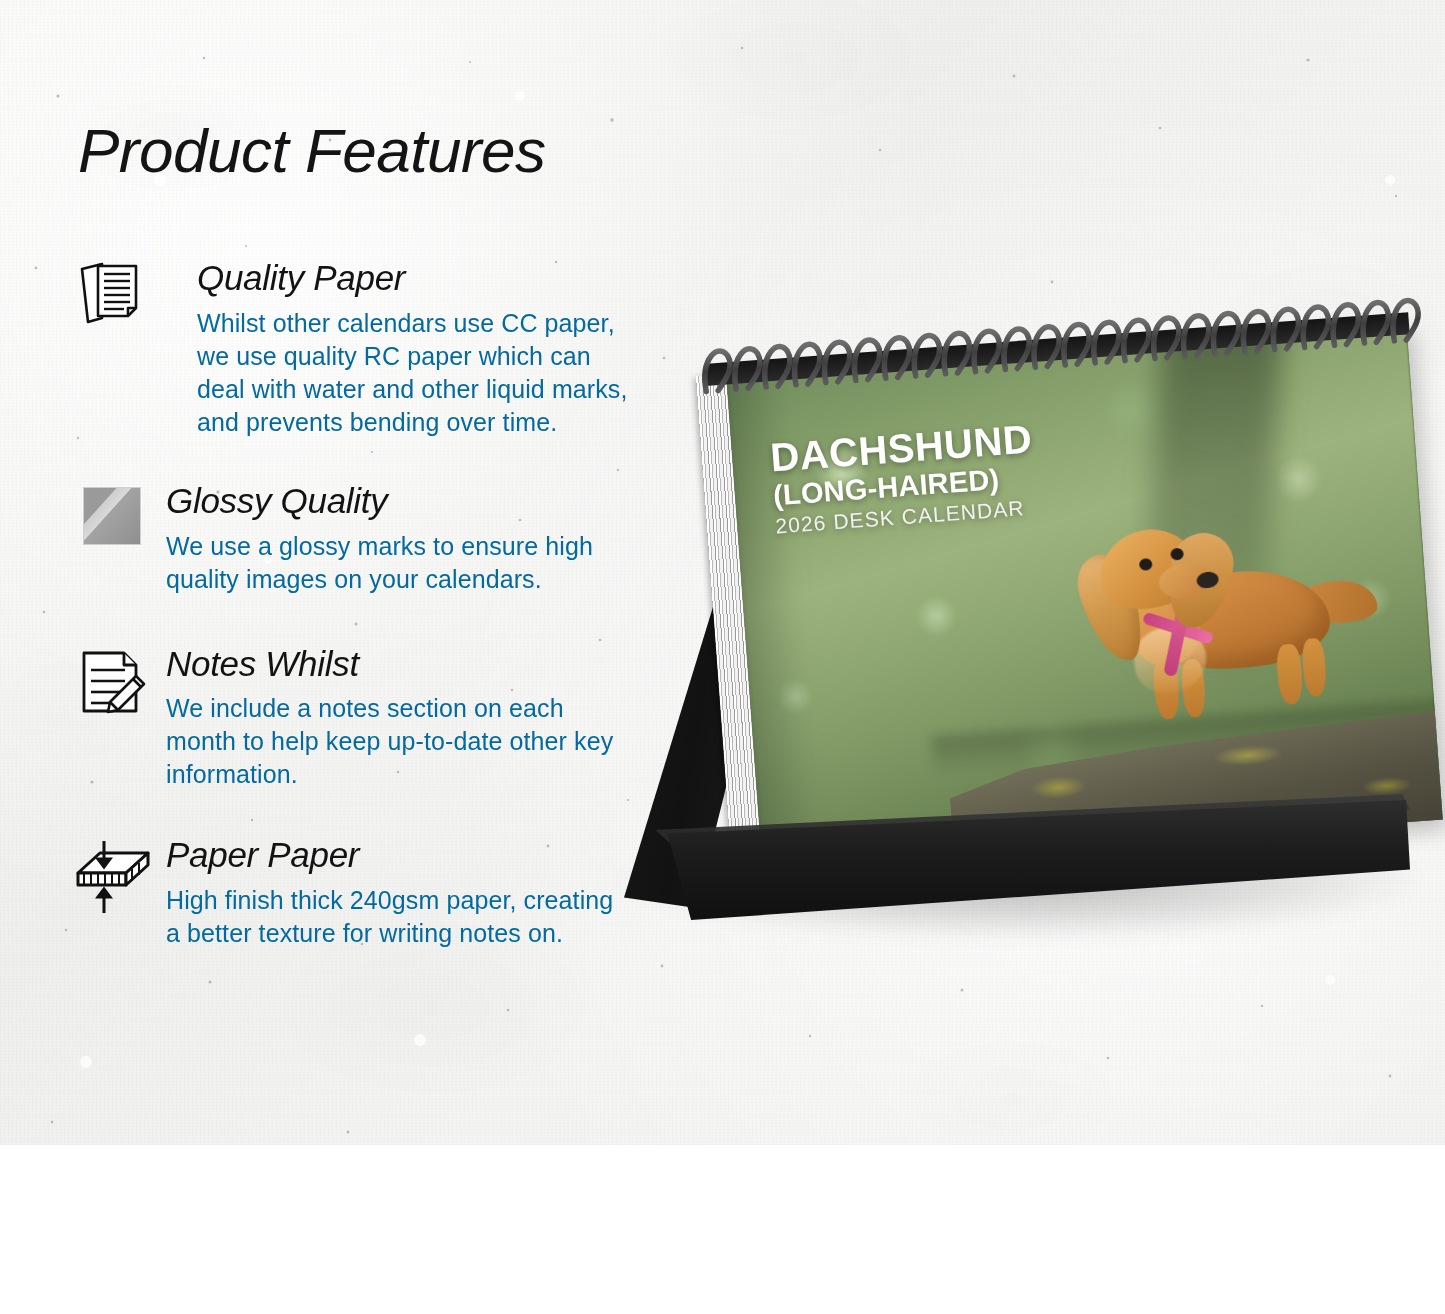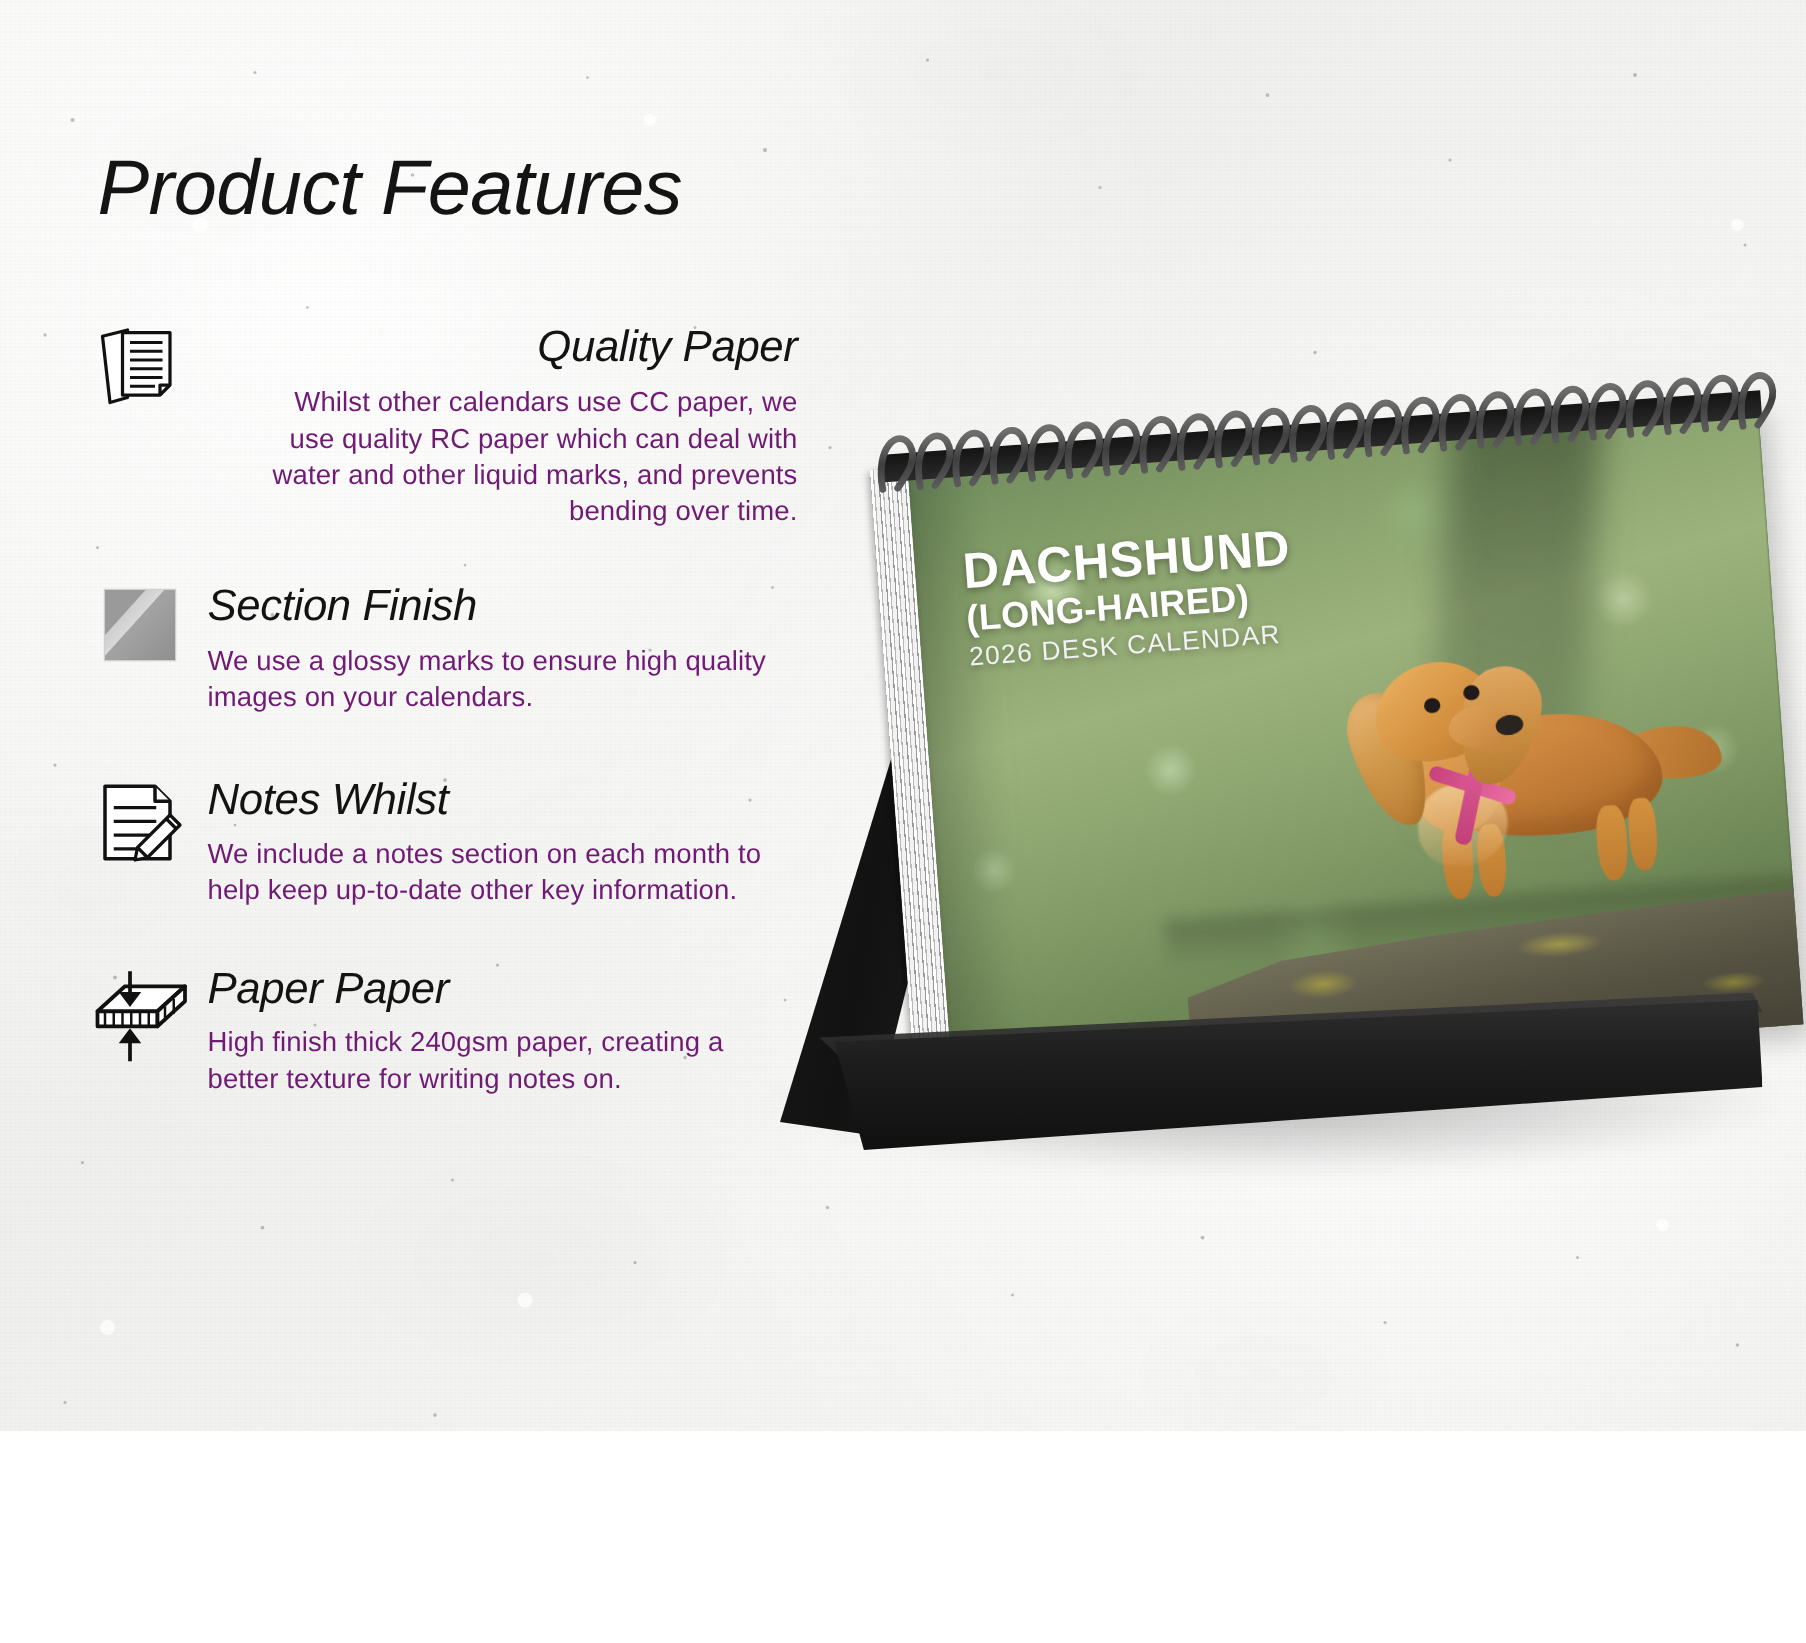--- a/index.html
+++ b/index.html
@@ -85,32 +85,32 @@
   .feature-title {
     font-style: italic;
     font-weight: 400;
     font-size: 35px;
     line-height: 1.05;
     color: #131313;
     margin: 0 0 10px 0;
     letter-spacing: -0.3px;
   }
   .feature-desc {
-    font-size: 22px;
+    font-size: 25px;
     line-height: 1.32;
-    color: #701a75;
+    color: #0369a1;
     margin: 0;
     max-width: 450px;
     font-weight: 400;
     letter-spacing: 0.1px;
   }
 
   
   .feature.f1 { margin-top: 0; }
-  .feature.f1 .feature-body { margin-left: 119px; text-align: right; }
+  .feature.f1 .feature-body { margin-left: 119px; }
   .feature.f2 { margin-top: 44px; }
   .feature.f2 .feature-icon { top: 4px; left: 5px; }
   .feature.f3 { margin-top: 50px; }
   .feature.f3 .feature-icon { top: 2px; }
   .feature.f4 { margin-top: 46px; }
   .feature.f4 .feature-icon { top: 2px; left: -4px; }
 
   
   .gloss-swatch {
     width: 56px;
@@ -530,21 +530,21 @@
         <h2 class="feature-title">Quality Paper</h2>
         <p class="feature-desc">Whilst other calendars use CC paper, we use quality RC paper which can deal with water and other liquid marks, and prevents bending over time.</p>
       </div>
     </div>
 
     <div class="feature f2">
       <div class="feature-icon">
         <div class="gloss-swatch"></div>
       </div>
       <div class="feature-body">
-        <h2 class="feature-title">Section Finish</h2>
+        <h2 class="feature-title">Glossy Quality</h2>
         <p class="feature-desc">We use a glossy marks to ensure high quality images on your calendars.</p>
       </div>
     </div>
 
     <div class="feature f3">
       <div class="feature-icon">
         <svg width="72" height="72" viewBox="0 0 72 72" xmlns="http://www.w3.org/2000/svg">
           <g fill="#ffffff" stroke="#111111" stroke-width="2.8" stroke-linejoin="round">
             <path d="M6 5 L46 5 L58 17 L58 63 L6 63 Z"></path>
             <path d="M46 5 L46 17 L58 17"></path>

